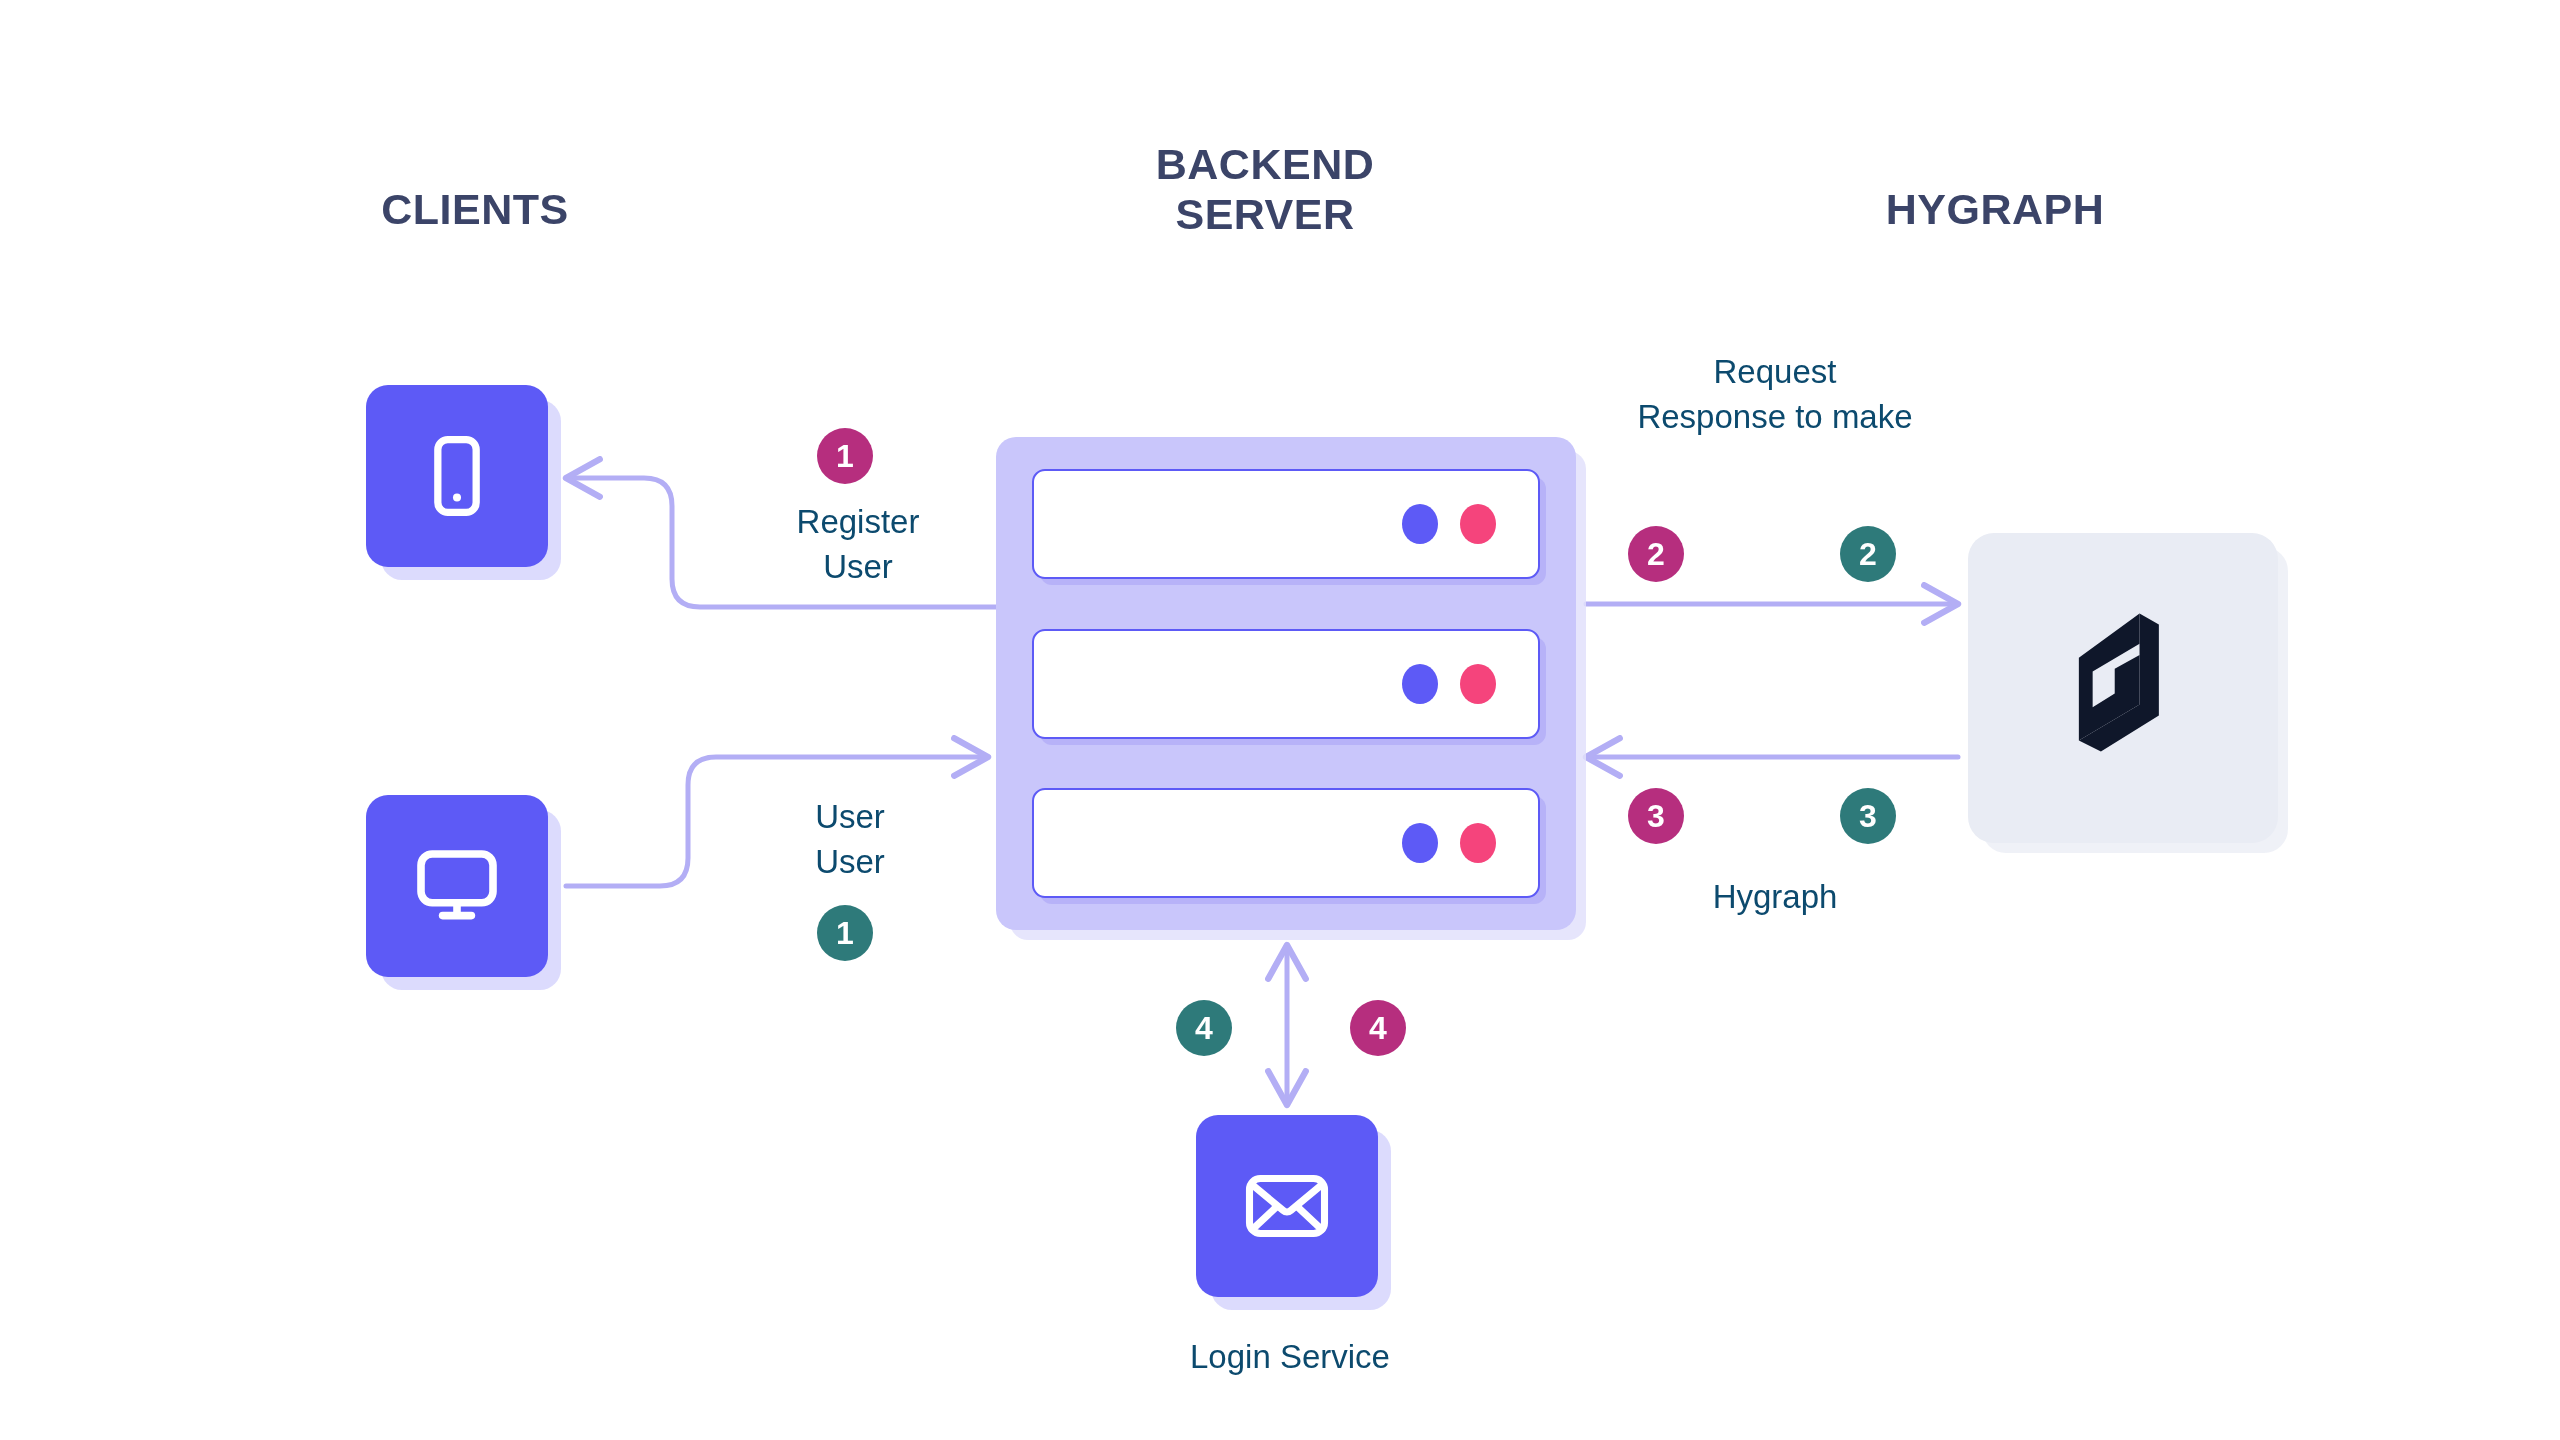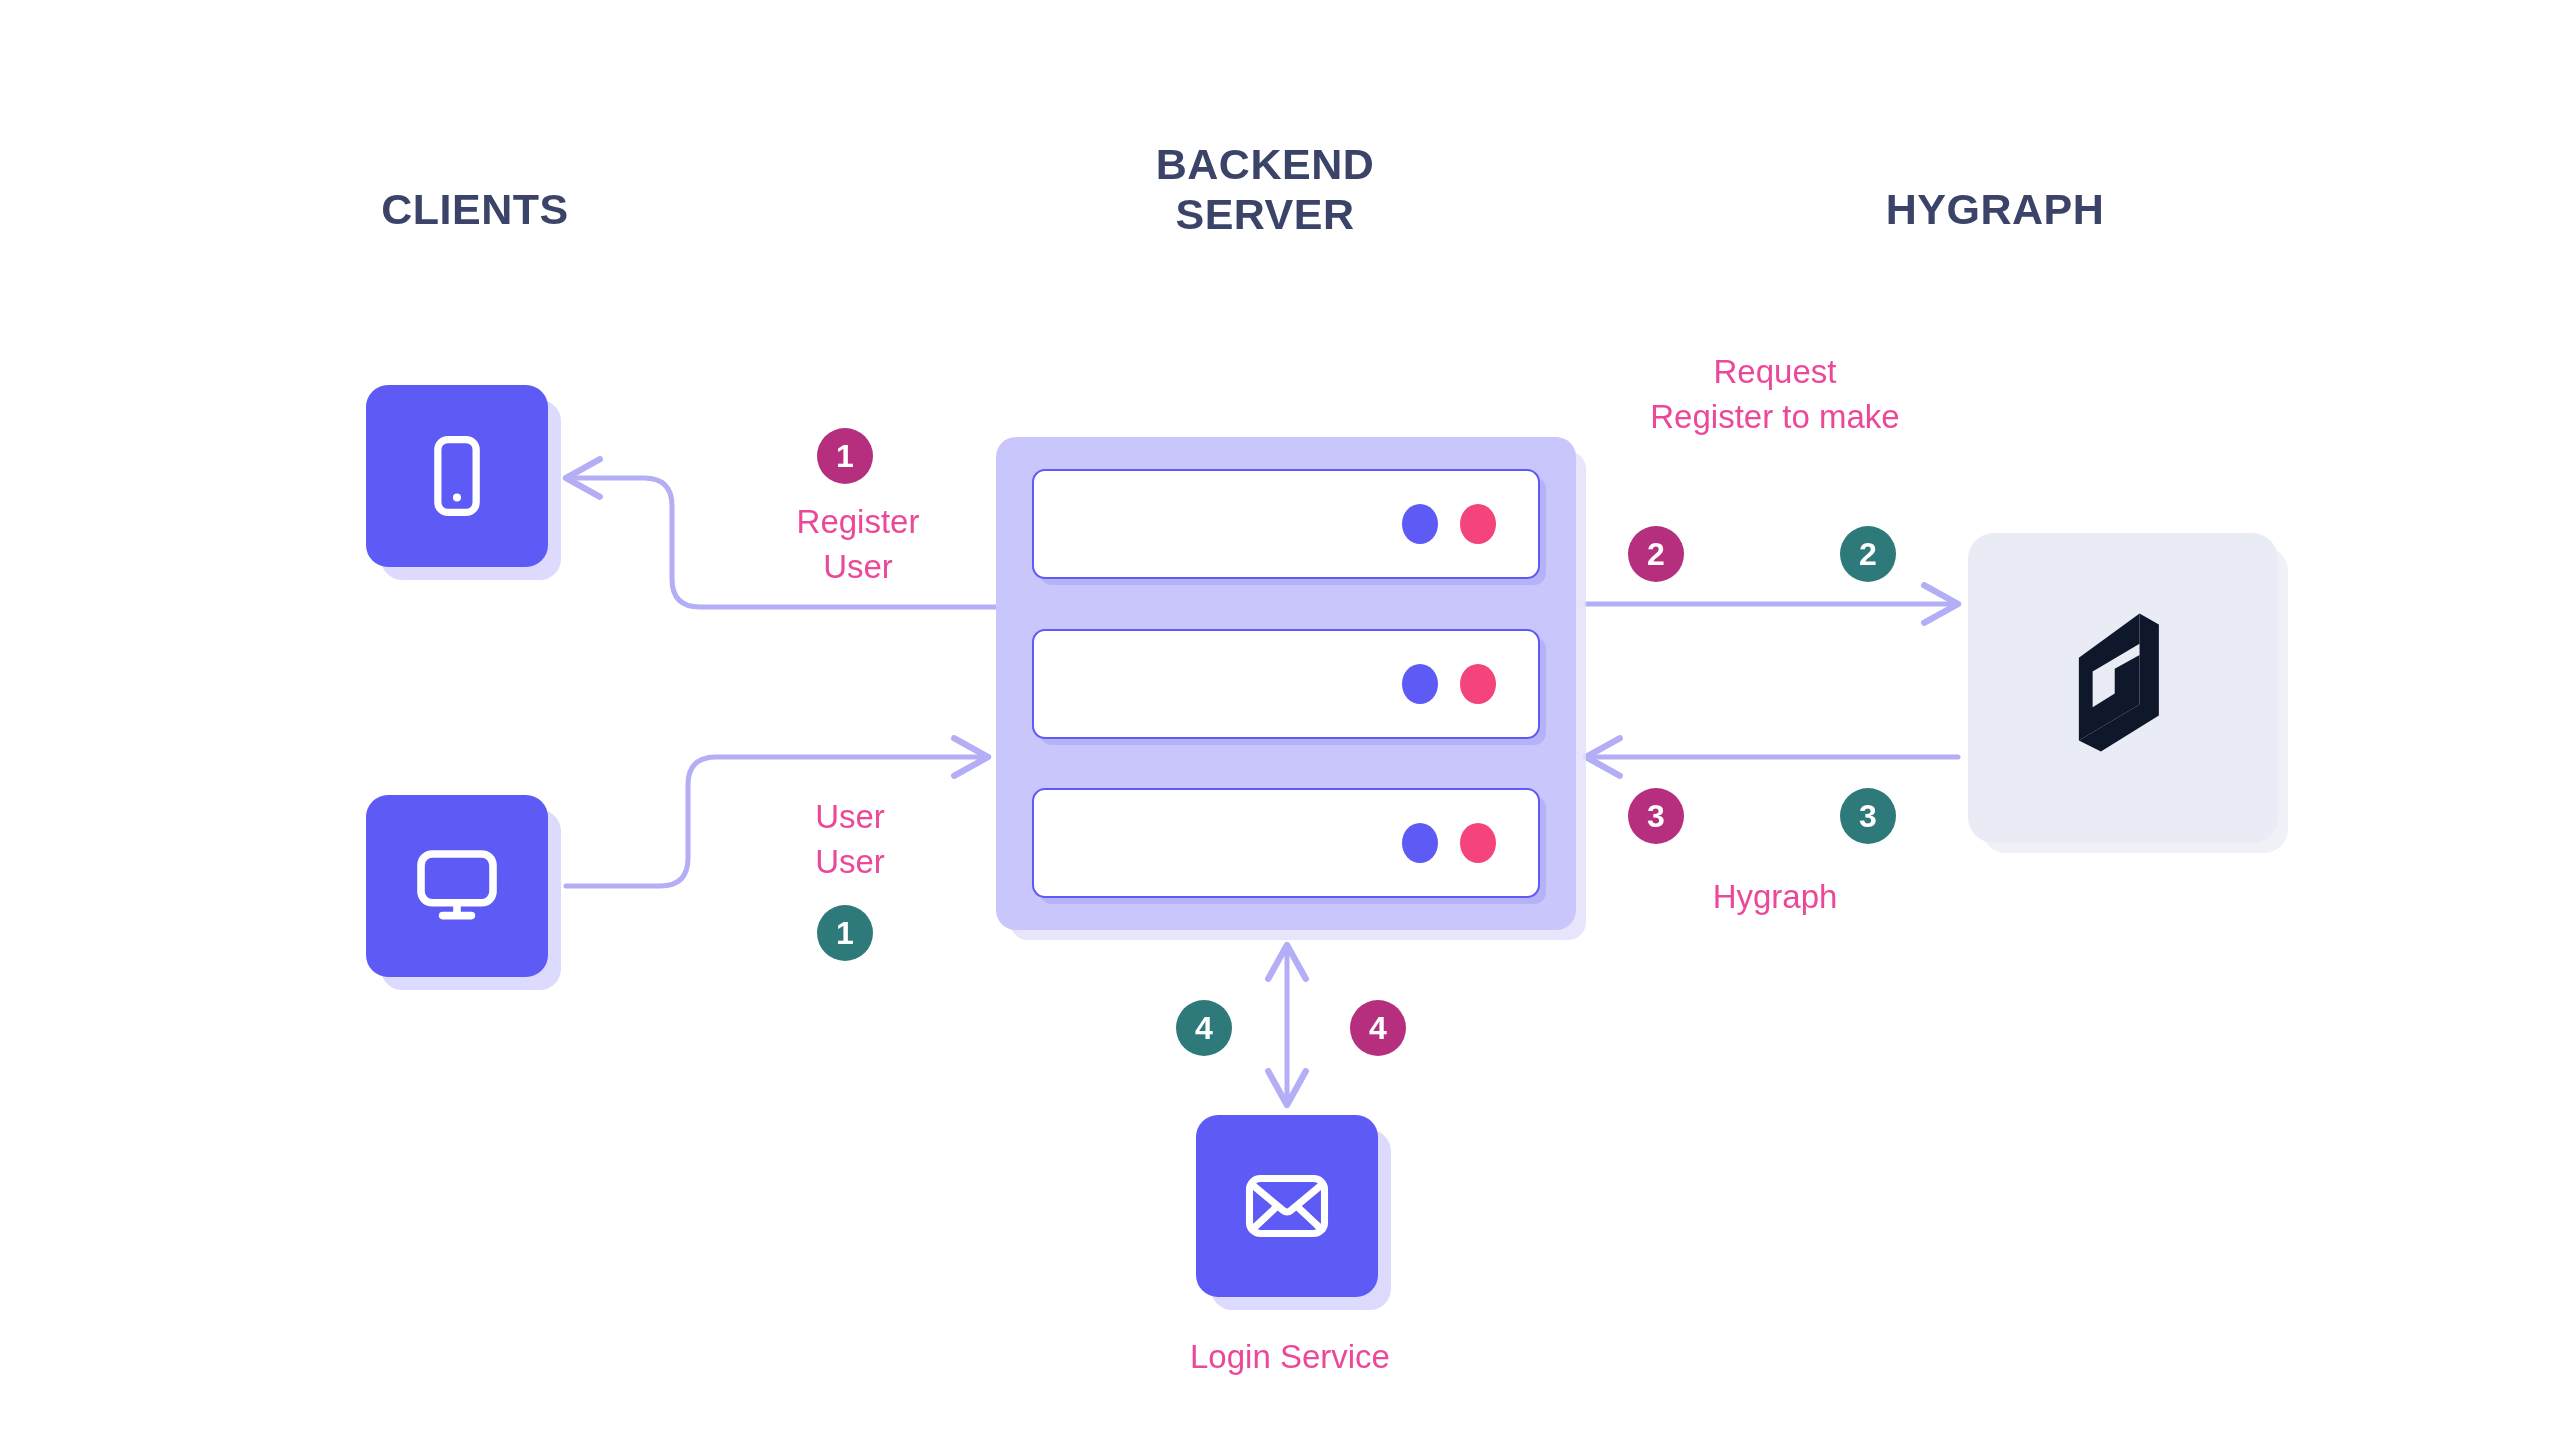--- a/index.html
+++ b/index.html
@@ -51,21 +51,21 @@
     display:flex;align-items:center;justify-content:flex-end;
     padding-right:42px;box-sizing:border-box;gap:22px;
   }
   .led{width:36px;height:40px;border-radius:50%;}
   .led.blue{background:#5d5af6;}
   .led.pink{background:#f5447c;}
 
   
   .flow-label{
     position:absolute;text-align:center;font-size:33px;line-height:1.35;
-    color:#ec4899;font-weight:400;
+    color:#0c4a6e;font-weight:400;
   }
   #label-register{left:708px;top:500px;width:300px;text-align:center;}
   #label-login{left:700px;top:795px;width:300px;}
   #label-request{left:1595px;top:350px;width:360px;}
   #label-response{left:1605px;top:875px;width:340px;}
   #label-email-service{left:1070px;top:1335px;width:440px;}
 
   
   .badge{
     position:absolute;width:56px;height:56px;border-radius:50%;
@@ -174,21 +174,21 @@
     <div>User</div>
   </div>
 
   <div class="flow-label" id="label-login">
     <div>User</div>
     <div>User</div>
   </div>
 
   <div class="flow-label" id="label-request">
     <div>Request</div>
-    <div>Register to make</div>
+    <div>Response to make</div>
   </div>
 
   <div class="flow-label" id="label-response">Hygraph</div>
 
   <div class="flow-label" id="label-email-service">Login Service</div>
 
   <div class="badge magenta" id="badge-register-1">1</div>
 
   <div class="badge teal" id="badge-login-1">1</div>
 

